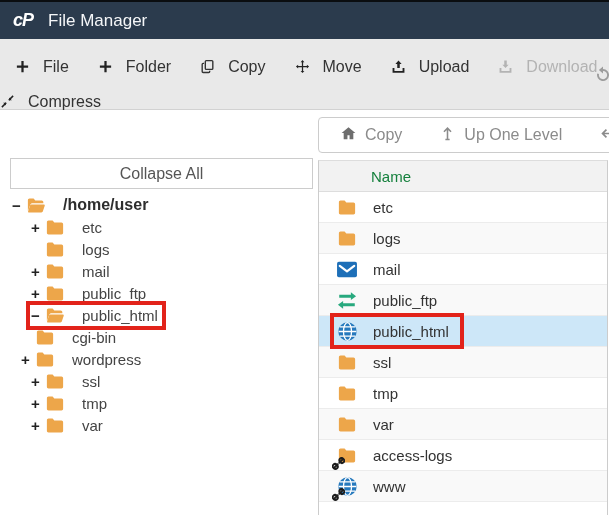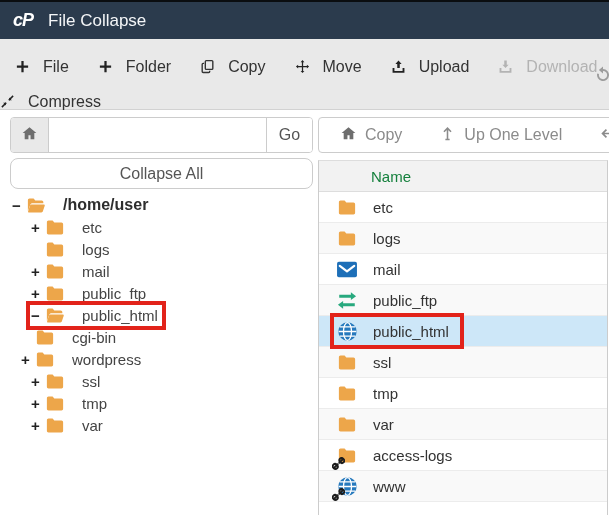--- a/index.html
+++ b/index.html
@@ -33,21 +33,21 @@
   
   .searchgroup {
     position:absolute; left:10px; top:7px; width:303px; height:36px;
     display:flex; border:1px solid #ccc; border-radius:4px; background:#fff; overflow:hidden;
   }
   .addon { width:38px; background:#e9e9e9; border-right:1px solid #ccc; display:flex; align-items:center; justify-content:center; }
   .searchgroup input { flex:1; border:none; outline:none; font-size:15px; padding:0 9px; color:#333; min-width:0; }
   .gobtn { width:46px; border-left:1px solid #ccc; background:#fff; display:flex; align-items:center; justify-content:center; font-size:16px; color:#555; cursor:pointer; }
   .collapsebtn {
     position:absolute; left:10px; top:48px; width:303px; height:31px;
-    border:1px solid #ccc; border-radius:8px; background:#fff; color:#555; font-size:16px;
+    border:1px solid #ccc; border-radius:0; background:#fff; color:#555; font-size:16px;
     display:flex; align-items:center; justify-content:center; cursor:pointer;
   }
   
   .tree { position:absolute; left:0; top:84px; width:312px; }
   .trow { display:flex; align-items:center; height:22px; }
   .trow .wrap { display:inline-flex; align-items:center; position:relative; padding:1px 3px 1px 0; }
   .trow.d0 { padding-left:12px; }
   .trow.d1 { padding-left:31px; }
   .trow.d2 { padding-left:21px; }
   .sign { width:14px; font-size:15px; font-weight:700; color:#222; }
@@ -74,21 +74,21 @@
   .fwrap { display:inline-flex; align-items:center; position:relative; height:26px; padding-right:10px; }
   .ficon { width:24px; height:22px; position:relative; display:flex; align-items:center; justify-content:center; }
   .fname { margin-left:14px; font-size:15px; color:#333; white-space:nowrap; }
   .link-badge { position:absolute; left:-3px; bottom:-4px; width:13px; height:13px; }
 </style>
 </head>
 <body>
 
 <div class="topbar">
   <span class="logo">cP</span>
-  <span class="apptitle">File Collapse</span>
+  <span class="apptitle">File Manager</span>
 </div>
 
 <div class="toolbar1">
     <span class="tb-item">
       <span>
         <svg width="15" height="15" viewBox="0 0 24 24">
           <path fill="#222" d="M10.2 3h3.6v7.2H21v3.6h-7.2V21h-3.6v-7.2H3v-3.6h7.2z"></path>
         </svg>
       </span>
       <span>File</span>
@@ -163,29 +163,20 @@
             <path d="M14.5 5.5V10H19zM9.5 18.5V14H5z" stroke-width="0"></path>
           </g>
         </svg>
       </span>
       <span>Compress</span>
     </span>
   </div>
 
 <div class="content">
 
-  <div class="searchgroup">
-    <span class="addon">
-        <span class="addon-ic"><svg width="17" height="17" viewBox="0 0 24 24">
-            <path fill="#6e6e6e" d="M12 3 2.3 11.3h2.9V20h5.3v-5.6h3V20h5.3v-8.7h2.9z"></path>
-          </svg></span>
-      </span>
-    <input type="text" value="" style="">
-    <span class="gobtn">Go</span>
-  </div>
 
   <div class="collapsebtn">Collapse All</div>
 
   <div class="tree">
       <div class="trow d0 root">
     <span class="wrap">
       <span class="sign">−</span>
       <span class="ticon">
             <svg width="20" height="17" viewBox="0 0 24 22">
               <path fill="#eda64a" d="M1.5 4.2C1.5 3 2.4 2 3.6 2h5.3l2.2 2.6h8.3c1.2 0 2.1 1 2.1 2.2V8H7.3c-1.2 0-2.3.8-2.7 2l-3.1 8z"></path>

